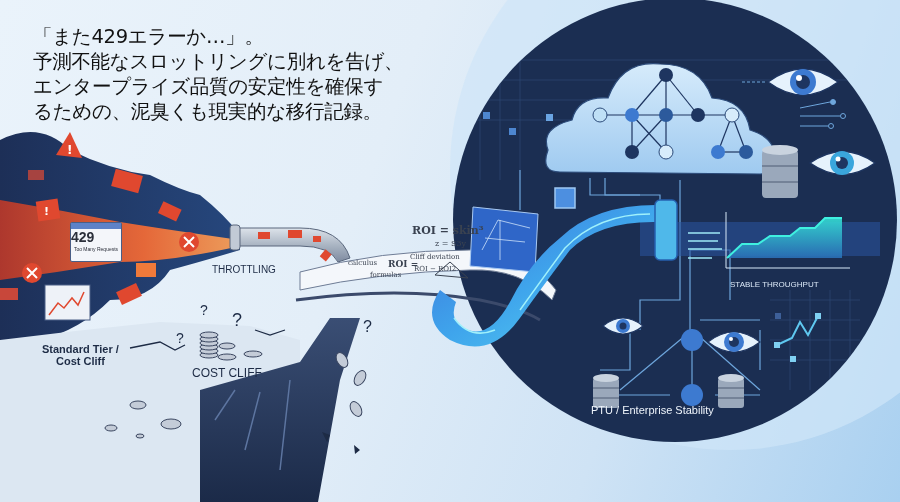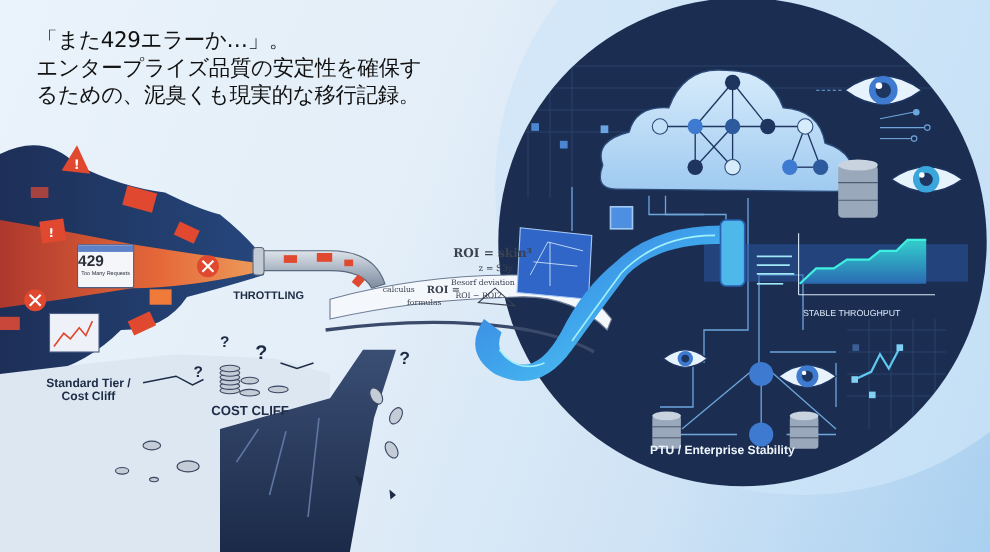--- a/index.html
+++ b/index.html
@@ -10,21 +10,21 @@
     font-family: "DejaVu Sans", "Liberation Sans", sans-serif;
   }
   .layer { position: absolute; left: 0; top: 0; width: 900px; height: 502px; }
   .headline {
     position: absolute; left: 33px; top: 24px;
     font-family: "DejaVu Sans", sans-serif;
     font-weight: normal; font-size: 19.5px; line-height: 25px;
     color: #111; letter-spacing: -0.3px;
   }
   .headline div { white-space: nowrap; }
-  .lbl { position: absolute; font-family: "Liberation Sans", "DejaVu Sans", sans-serif; font-weight: bold; white-space: nowrap; }
+  .lbl { position: absolute; font-family: "Liberation Sans", "DejaVu Sans", sans-serif; font-weight: normal; white-space: nowrap; }
   .lbl-dark { color: #1d2b45; }
   .lbl-light { color: #dbe8f7; }
   .card429 {
     position: absolute; left: 70px; top: 222px; width: 52px; height: 40px;
     background: #f4f6fa; border: 1.5px solid #4a5e86; border-radius: 2px;
   }
   .card429 .bar { height: 6px; background: #5d82c8; }
   .card429 .code { font-family: "Liberation Sans", sans-serif; font-weight: bold; font-size: 14px; color: #2b2f3a; line-height: 17px; }
   .card429 .msg { text-align: center; font-family: "Liberation Sans", sans-serif; font-size: 5px; color: #2b2f3a; }
   .formula { position: absolute; font-family: "DejaVu Serif", serif; color: #3a4250; white-space: nowrap; margin-top: 31px; }
@@ -307,20 +307,21 @@
   <path d="M435 275 L450 262 L468 278 Z" fill="none" stroke="#3a4250"></path>
 
   <path d="M660 222 Q600 220 570 250 Q540 290 520 318 Q490 360 450 340 Q420 320 440 290 L456 302 Q448 322 468 330 Q490 338 510 302 Q530 262 560 238 Q595 204 660 205 Z" fill="url(#pipeGrad)"></path>
   <path d="M650 214 Q598 214 565 248 Q540 282 520 310" stroke="#9ff0fb" stroke-width="1.5" fill="none"></path>
   <path d="M454 318 Q470 340 495 330" stroke="#9ff0fb" stroke-width="1.5" fill="none"></path>
   <rect x="655" y="200" width="22" height="60" rx="5" fill="#4fb8ea" stroke="#2660b0" stroke-width="1.5"></rect>
 </svg>
 
 <div class="headline">
   <div>「また429エラーか…」。</div>
+  <div>予測不能なスロットリングに別れを告げ、</div>
   <div>エンタープライズ品質の安定性を確保す</div>
   <div>るための、泥臭くも現実的な移行記録。</div>
 </div>
 
 <div class="card429">
   <div class="bar"></div>
   <div class="code">429</div>
   <div class="msg">Too Many Requests</div>
 </div>
 
@@ -332,19 +333,19 @@
 <div class="lbl lbl-dark" style="left:192px; top:366px; font-size:12px;">COST CLIFF</div>
 
 <div class="lbl lbl-dark" style="left:200px; top:302px; font-size:14px;">?</div>
 <div class="lbl lbl-dark" style="left:176px; top:330px; font-size:14px;">?</div>
 <div class="lbl lbl-dark" style="left:232px; top:310px; font-size:18px;">?</div>
 <div class="lbl lbl-dark" style="left:363px; top:318px; font-size:16px;">?</div>
 
 <div class="formula" style="left:412px; top:193px; font-size:11px; font-weight:bold;">ROI = skin³</div>
 <div class="formula" style="left:435px; top:208px; font-size:8px;">z = S3y</div>
 <div class="formula" style="left:388px; top:228px; font-size:9px; font-weight:bold;">ROI =</div>
-<div class="formula" style="left:410px; top:222px; font-size:7px;">Besorf deviation</div>
+<div class="formula" style="left:410px; top:222px; font-size:7px;">Cliff deviation</div>
 <div class="formula" style="left:414px; top:234px; font-size:7px;">ROI − ROI2</div>
 <div class="formula" style="left:348px; top:228px; font-size:7px;">calculus</div>
 <div class="formula" style="left:350px; top:240px; font-size:7px;padding-left:20px;">formulas</div>
 
 <div class="lbl lbl-light" style="left:730px; top:280px; font-size:8px; font-weight:normal;">STABLE THROUGHPUT</div>
 <div class="lbl lbl-light" style="left:591px; top:404px; font-size:11px; color:#eef4fb;">PTU / Enterprise Stability</div>
 
 </body></html>

